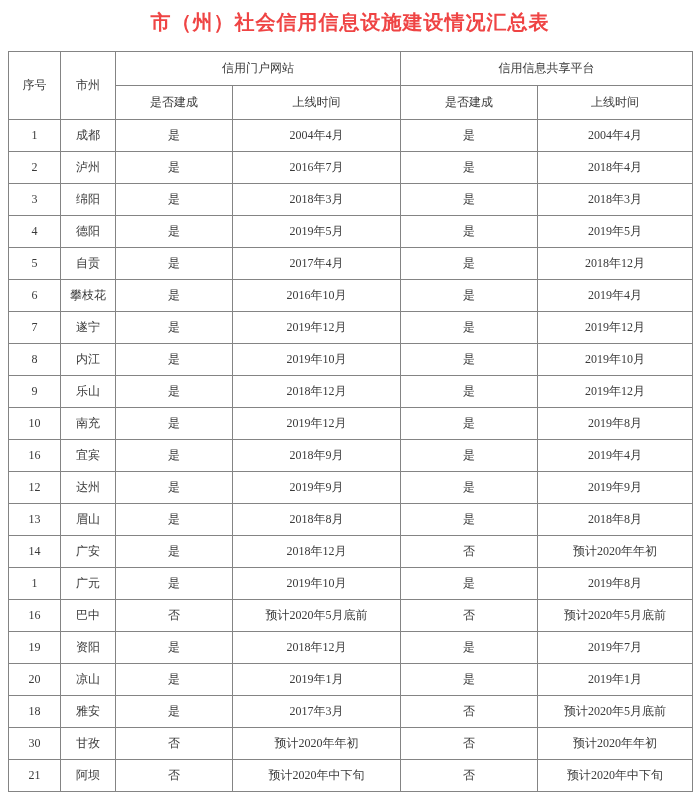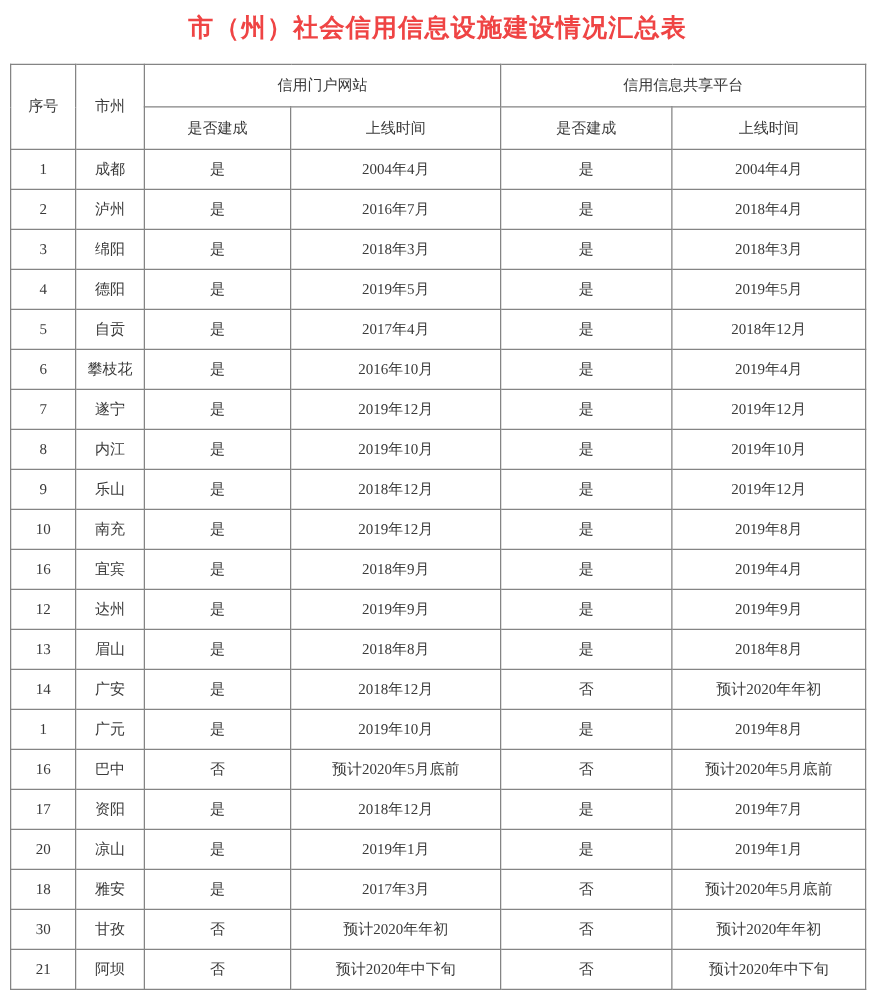--- a/index.html
+++ b/index.html
@@ -209,21 +209,21 @@
         </tr>
         <tr>
           <td>16</td>
           <td>巴中</td>
           <td>否</td>
           <td>预计2020年5月底前</td>
           <td>否</td>
           <td>预计2020年5月底前</td>
         </tr>
         <tr>
-          <td>17</td>
+          <td>19</td>
           <td>资阳</td>
           <td>是</td>
           <td>2018年12月</td>
           <td>是</td>
           <td>2019年7月</td>
         </tr>
         <tr>
           <td>20</td>
           <td>凉山</td>
           <td>是</td>

